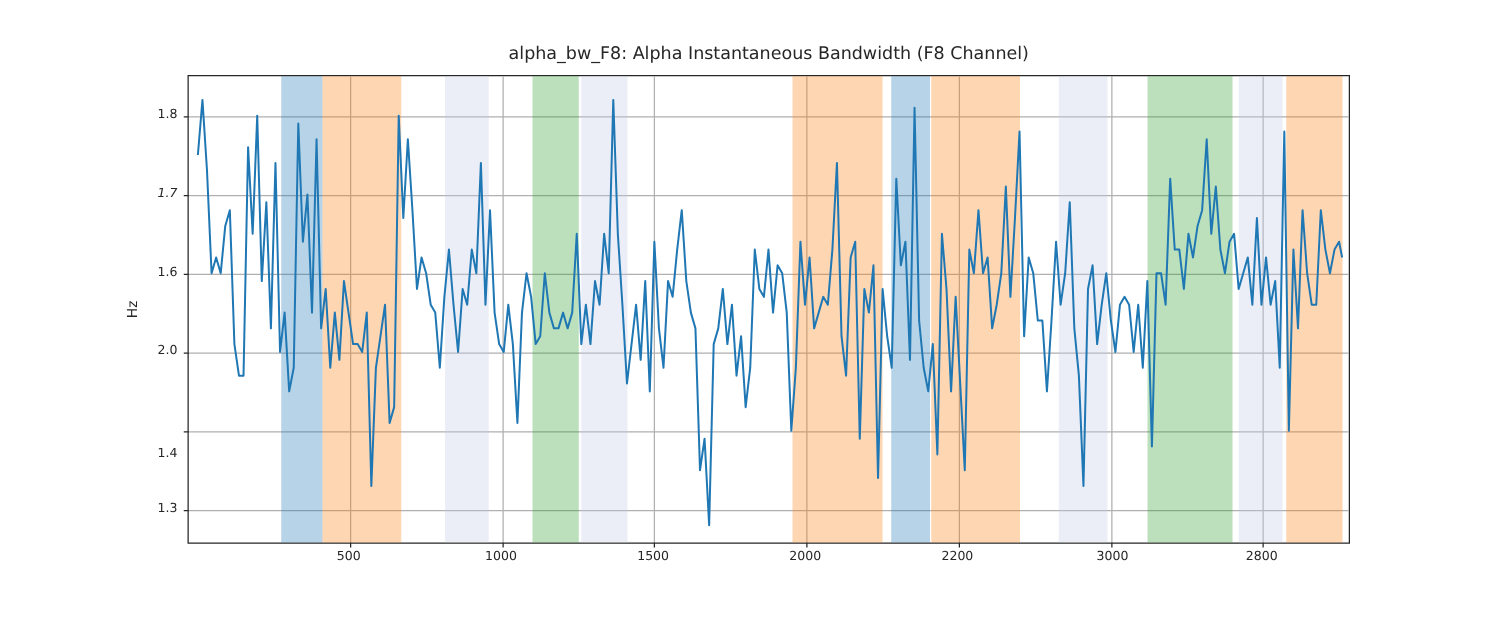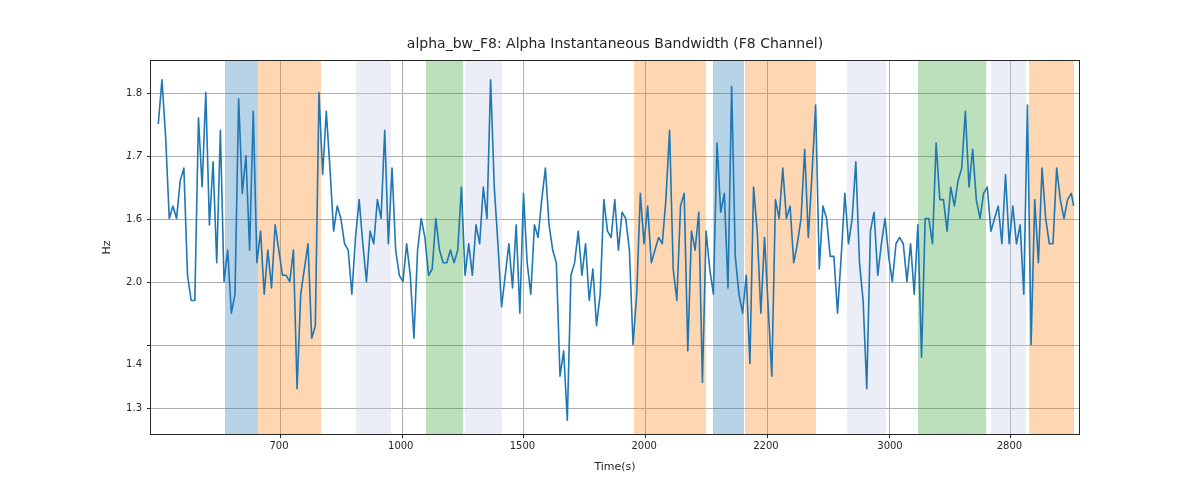--- a/index.html
+++ b/index.html
@@ -158,24 +158,23 @@
         <div class="band lav" style="left: 696.283px; width: 38.9529px;"></div>
         <div class="band green" style="left: 766.885px; width: 68.1675px;"></div>
         <div class="band lav" style="left: 839.921px; width: 35.301px;"></div>
         <div class="band orange" style="left: 877.657px; width: 45.0393px;"></div>
         <svg width="930" height="375" style="position: absolute; left: 0px; top: 0px;">
           <path d="M7.30,63.03 L10.96,18.91 L14.61,75.63 L18.26,157.56 L21.91,144.96 L25.56,157.56 L29.21,119.75 L32.87,107.14 L36.52,214.29 L40.17,239.50 L43.82,239.50 L47.47,56.72 L51.13,126.05 L54.78,31.51 L58.43,163.87 L62.08,100.84 L65.73,201.68 L69.38,69.33 L73.04,220.59 L76.69,189.08 L80.34,252.10 L83.99,233.19 L87.64,37.82 L91.30,132.35 L94.95,94.54 L98.60,189.08 L102.25,50.42 L105.90,201.68 L109.55,170.17 L113.21,233.19 L116.86,189.08 L120.51,226.89 L124.16,163.87 L127.81,189.08 L131.47,214.29 L135.12,214.29 L138.77,220.59 L142.42,189.08 L146.07,327.73 L149.73,233.19 L153.38,207.98 L157.03,182.77 L160.68,277.31 L164.33,264.71 L167.98,31.51 L171.64,113.45 L175.29,50.42 L178.94,107.14 L182.59,170.17 L186.24,144.96 L189.90,157.56 L193.55,182.77 L197.20,189.08 L200.85,233.19 L204.50,176.47 L208.15,138.66 L211.81,182.77 L215.46,220.59 L219.11,170.17 L222.76,182.77 L226.41,138.66 L230.07,157.56 L233.72,69.33 L237.37,182.77 L241.02,107.14 L244.67,189.08 L248.32,214.29 L251.98,220.59 L255.63,182.77 L259.28,214.29 L262.93,277.31 L266.58,189.08 L270.24,157.56 L273.89,176.47 L277.54,214.29 L281.19,207.98 L284.84,157.56 L288.49,189.08 L292.15,201.68 L295.80,201.68 L299.45,189.08 L303.10,201.68 L306.75,189.08 L310.41,126.05 L314.06,214.29 L317.71,182.77 L321.36,214.29 L325.01,163.87 L328.66,182.77 L332.32,126.05 L335.97,157.56 L339.62,18.91 L343.27,126.05 L346.92,182.77 L350.58,245.80 L354.23,214.29 L357.88,182.77 L361.53,226.89 L365.18,163.87 L368.84,252.10 L372.49,132.35 L376.14,201.68 L379.79,233.19 L383.44,163.87 L387.09,176.47 L390.75,138.66 L394.40,107.14 L398.05,163.87 L401.70,189.08 L405.35,201.68 L409.01,315.13 L412.66,289.92 L416.31,359.24 L419.96,214.29 L423.61,201.68 L427.26,170.17 L430.92,214.29 L434.57,182.77 L438.22,239.50 L441.87,207.98 L445.52,264.71 L449.18,233.19 L452.83,138.66 L456.48,170.17 L460.13,176.47 L463.78,138.66 L467.43,189.08 L471.09,151.26 L474.74,157.56 L478.39,189.08 L482.04,283.61 L485.69,233.19 L489.35,132.35 L493.00,182.77 L496.65,144.96 L500.30,201.68 L503.95,189.08 L507.60,176.47 L511.26,182.77 L514.91,138.66 L518.56,69.33 L522.21,207.98 L525.86,239.50 L529.52,144.96 L533.17,132.35 L536.82,289.92 L540.47,170.17 L544.12,189.08 L547.77,151.26 L551.43,321.43 L555.08,170.17 L558.73,207.98 L562.38,233.19 L566.03,81.93 L569.69,151.26 L573.34,132.35 L576.99,226.89 L580.64,25.21 L584.29,195.38 L587.95,233.19 L591.60,252.10 L595.25,214.29 L598.90,302.52 L602.55,126.05 L606.20,170.17 L609.86,252.10 L613.51,176.47 L617.16,245.80 L620.81,315.13 L624.46,138.66 L628.12,157.56 L631.77,107.14 L635.42,157.56 L639.07,144.96 L642.72,201.68 L646.37,182.77 L650.03,157.56 L653.68,88.24 L657.33,176.47 L660.98,113.45 L664.63,44.12 L668.29,207.98 L671.94,144.96 L675.59,157.56 L679.24,195.38 L682.89,195.38 L686.54,252.10 L690.20,195.38 L693.85,132.35 L697.50,182.77 L701.15,157.56 L704.80,100.84 L708.46,201.68 L712.11,239.50 L715.76,327.73 L719.41,170.17 L723.06,151.26 L726.71,214.29 L730.37,182.77 L734.02,157.56 L737.67,195.38 L741.32,220.59 L744.97,182.77 L748.63,176.47 L752.28,182.77 L755.93,220.59 L759.58,182.77 L763.23,233.19 L766.88,163.87 L770.54,296.22 L774.19,157.56 L777.84,157.56 L781.49,182.77 L785.14,81.93 L788.80,138.66 L792.45,138.66 L796.10,170.17 L799.75,126.05 L803.40,144.96 L807.05,119.75 L810.71,107.14 L814.36,50.42 L818.01,126.05 L821.66,88.24 L825.31,138.66 L828.97,157.56 L832.62,132.35 L836.27,126.05 L839.92,170.17 L843.57,157.56 L847.23,144.96 L850.88,182.77 L854.53,113.45 L858.18,182.77 L861.83,144.96 L865.48,182.77 L869.14,163.87 L872.79,233.19 L876.44,44.12 L880.09,283.61 L883.74,138.66 L887.40,201.68 L891.05,107.14 L894.70,157.56 L898.35,182.77 L902.00,182.77 L905.65,107.14 L909.31,138.66 L912.96,157.56 L916.61,138.66 L920.26,132.35 L922.70,144.96 " class="data-line"></path>
         </svg>
       </div>
   </div>
 
-  <div class="xlabel">Time(s)</div>
 
   <div id="xtick-container">
-      <div class="tick xtick" style="left: 279.031px;">700</div>
+      <div class="tick xtick" style="left: 279.031px;">500</div>
       <div class="tick xtick" style="left: 400.759px;">1000</div>
       <div class="tick xtick" style="left: 522.487px;">1500</div>
       <div class="tick xtick" style="left: 644.215px;">2000</div>
       <div class="tick xtick" style="left: 765.942px;">2200</div>
       <div class="tick xtick" style="left: 890px;">3000</div>
       <div class="tick xtick" style="left: 1009.4px;">2800</div>
     </div>
   <div id="ytick-container">
       <div class="tick ytick" style="top: 406.639px;">1.3</div>
       <div class="tick ytick" style="top: 363px;">1.4</div>

